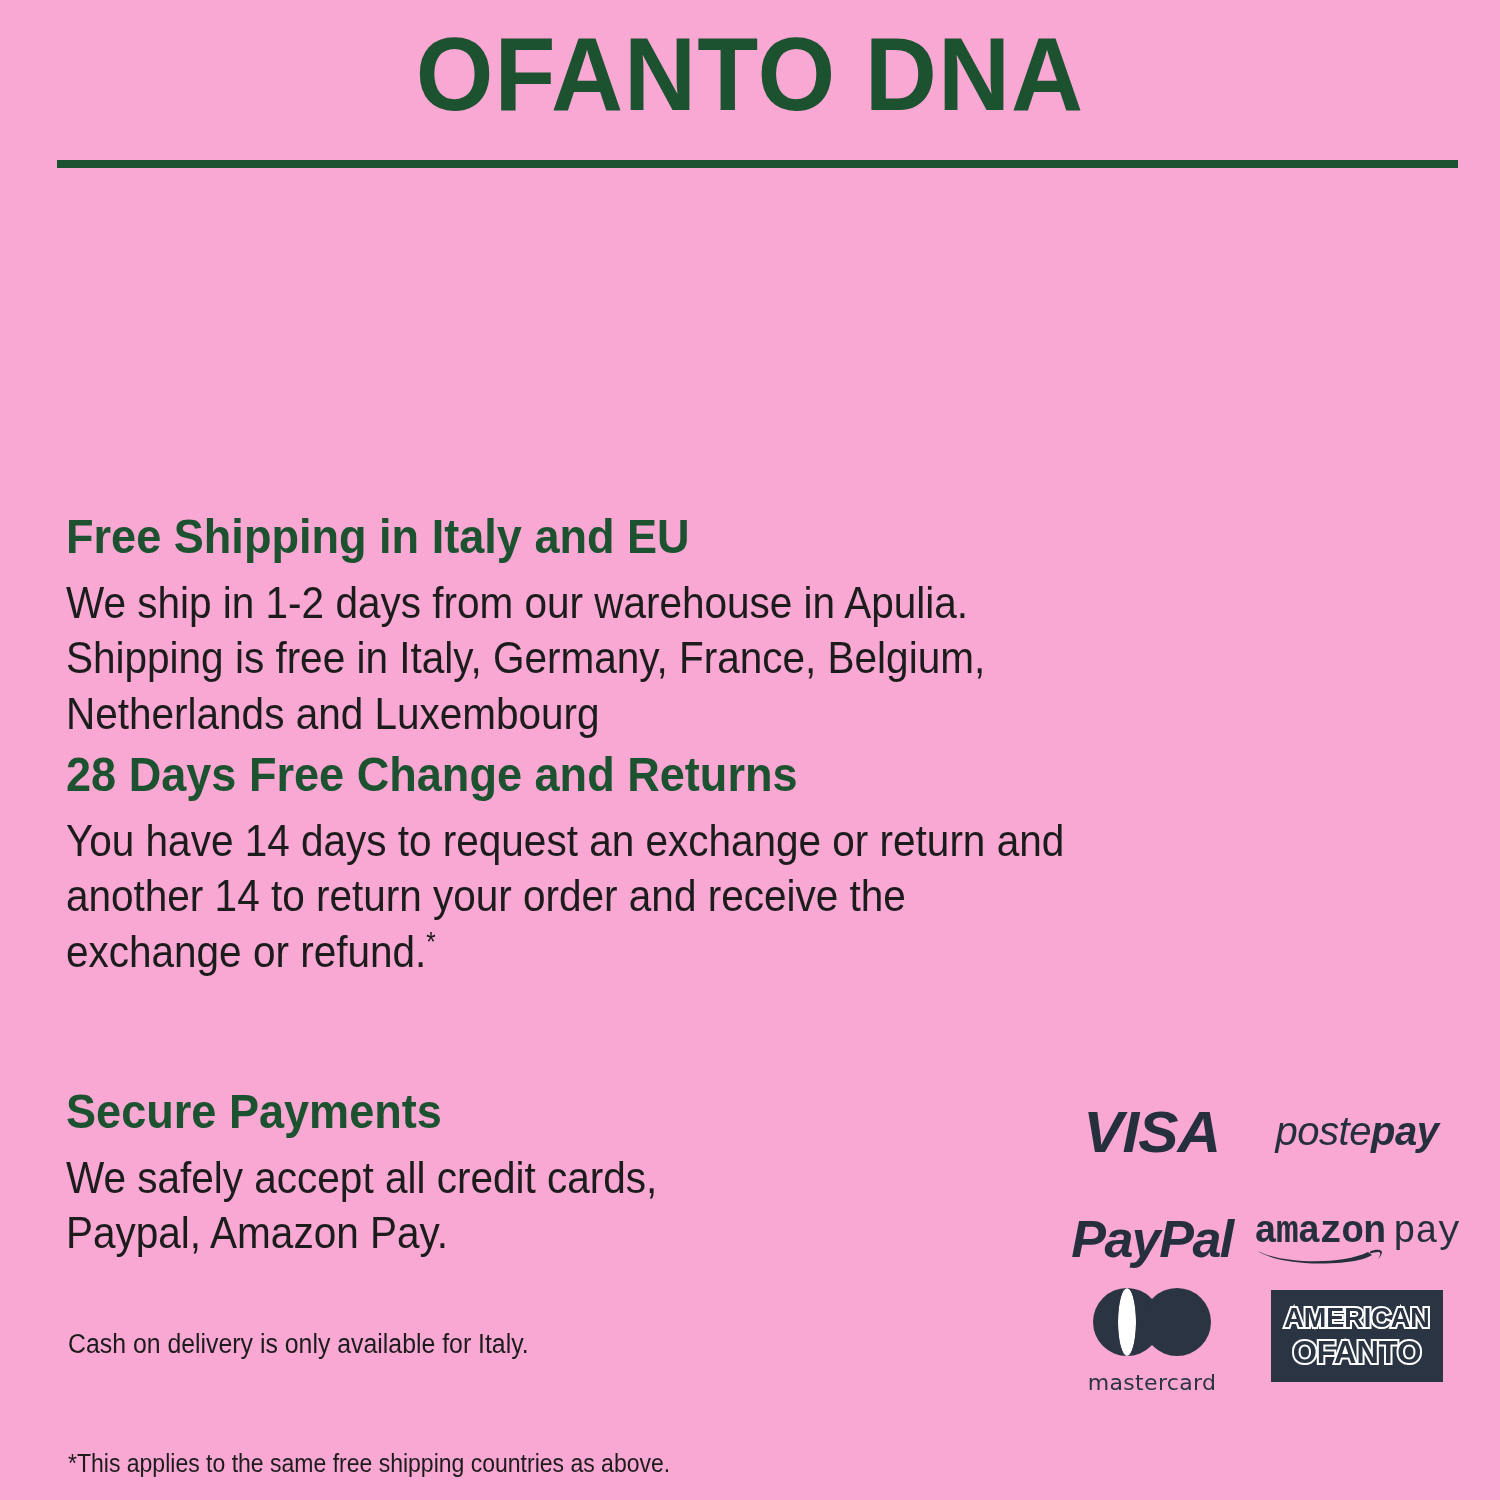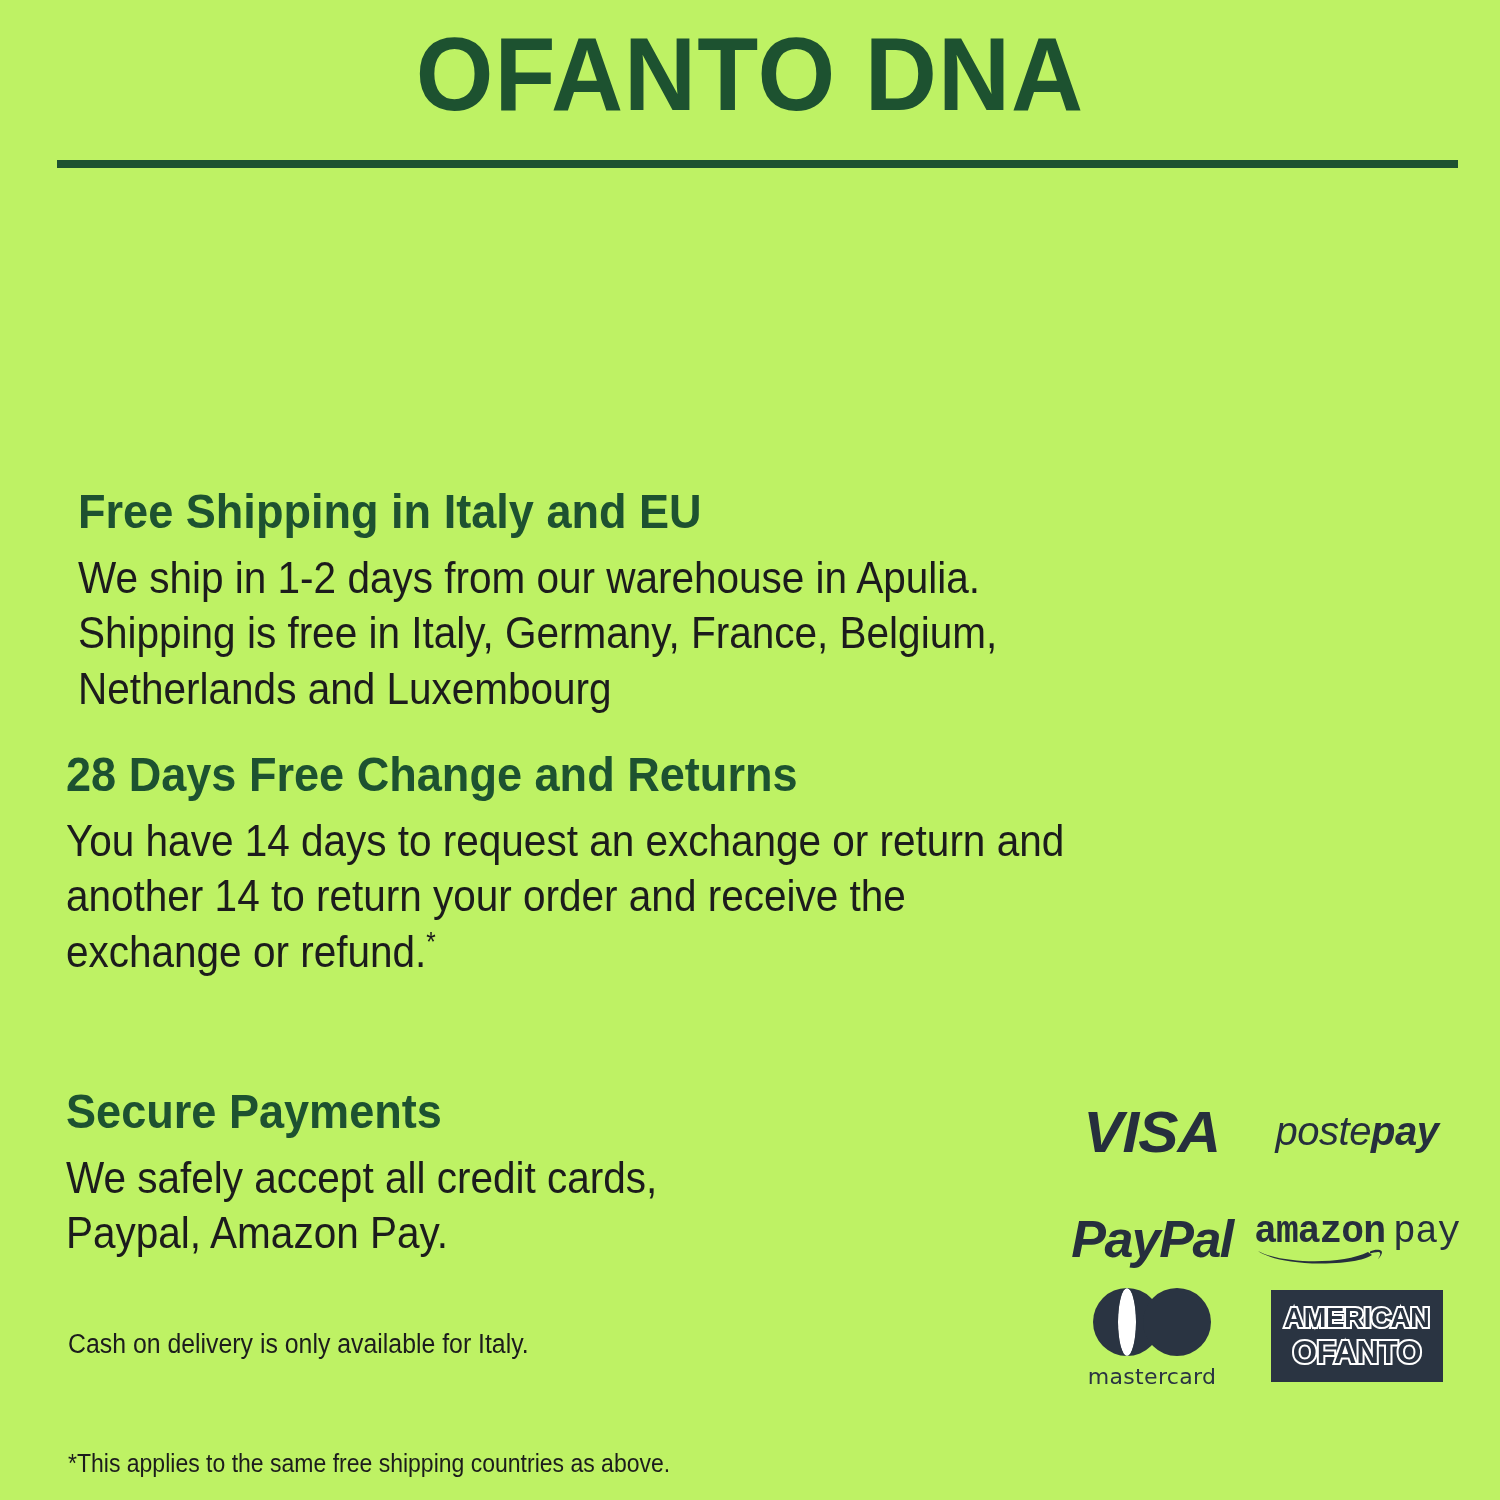--- a/index.html
+++ b/index.html
@@ -12,21 +12,21 @@
     height: 1500px;
     background: #ffffff;
     font-family: "Liberation Sans", "DejaVu Sans", sans-serif;
     overflow: hidden;
   }
 
   .page {
     position: relative;
     width: 1500px;
     height: 1500px;
-    background: #bef264;
+    background: #f9a8d4;
     box-sizing: border-box;
   }
 
   
   .brand-title {
     position: absolute;
     top: 18px;
     left: 0;
     width: 1500px;
     text-align: center;
@@ -74,21 +74,21 @@
     font-weight: 400;
     line-height: 1.23;
     letter-spacing: 0px;
     transform: scaleX(0.90);
     transform-origin: left top;
     margin: 0;
     white-space: pre-line;
   }
 
   .sec-1 { top: 208px; }
-  .sec-2 { top: 485px; margin-left: 12px; }
+  .sec-2 { top: 510px; }
   .sec-3 { top: 748px; }
   .sec-4 { top: 1085px; }
 
   .sec-4 .section-body { white-space: pre-line; }
 
   .sup-star {
     font-size: 0.6em;
     vertical-align: super;
     line-height: 0;
   }
@@ -237,21 +237,21 @@
     height: 68px;
     background: #ffffff;
     border-radius: 50% / 50%;
     clip-path: ellipse(50% 50% at 50% 50%);
   }
   .mc-label {
     text-align: center;
     color: #2a3442;
     font-size: 22px;
     letter-spacing: 0.3px;
-    margin-top: 8px;
+    margin-top: 14px;
     font-family: "DejaVu Sans", sans-serif;
   }
 
   
   .amex-logo {
     width: 172px;
     height: 92px;
     background: #2a3442;
     display: flex;
     flex-direction: column;

